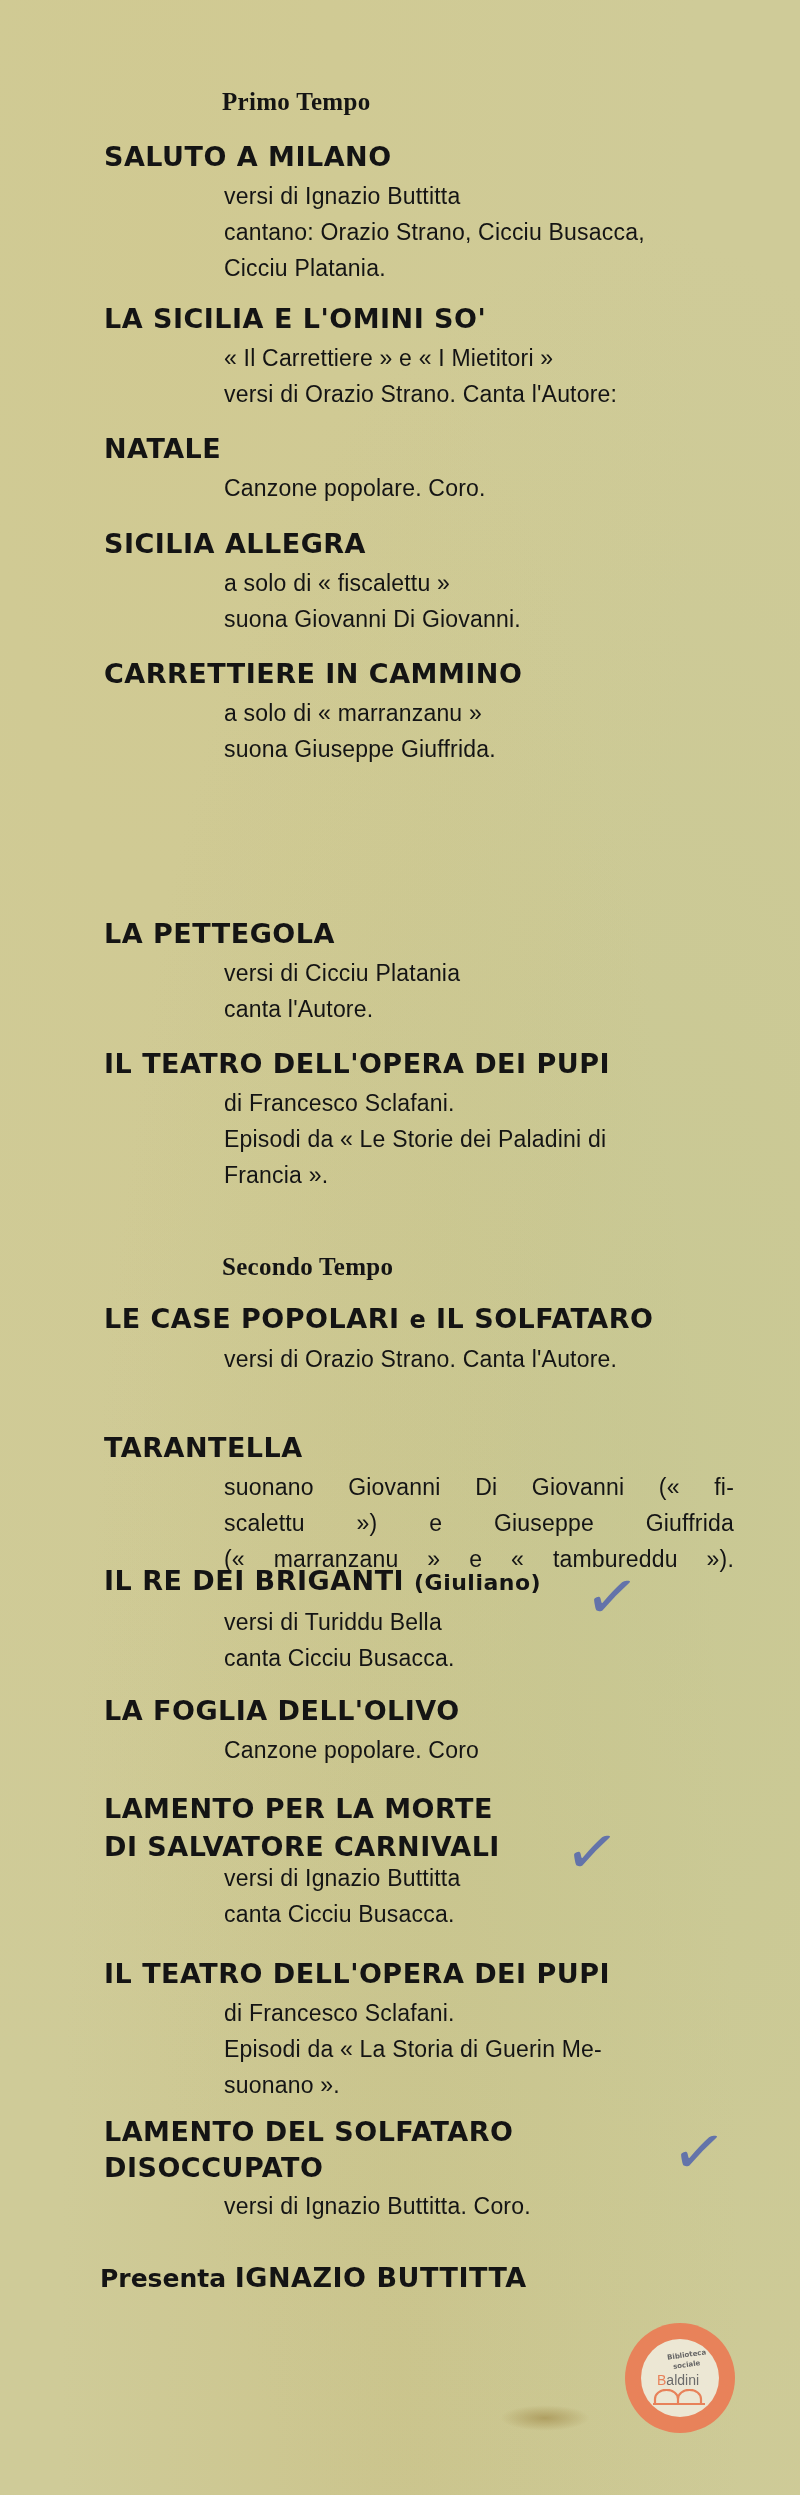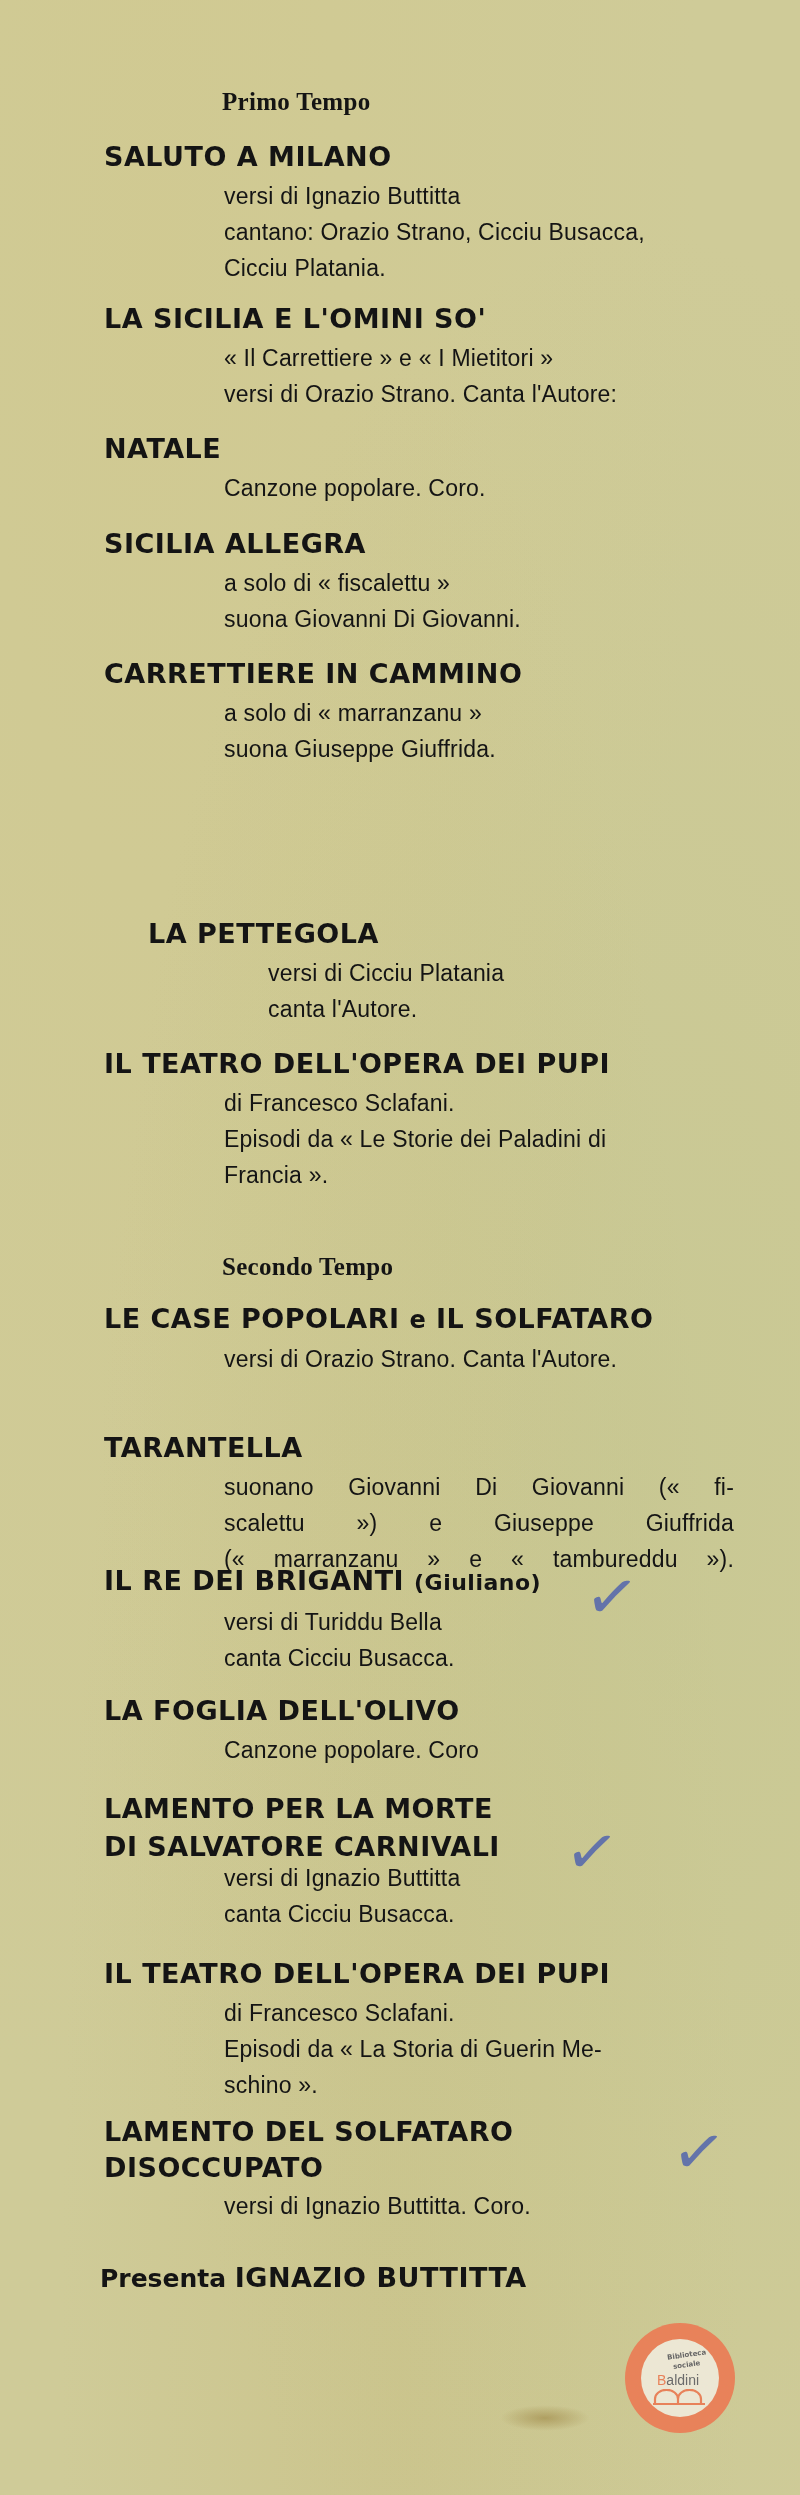--- a/index.html
+++ b/index.html
@@ -128,21 +128,21 @@
 
   <div class="item" style="top:655px;">
     <div class="item-title">CARRETTIERE IN CAMMINO</div>
     <div class="item-lines">
       <div class="item-line">a solo di « marranzanu »</div>
       <div class="item-line">suona Giuseppe Giuffrida.</div>
     </div>
   </div>
 
 
-  <div class="item" style="top:915px;margin-left:44px;">
+  <div class="item" style="top:915px;">
     <div class="item-title">LA PETTEGOLA</div>
     <div class="item-lines">
       <div class="item-line">versi di Cicciu Platania</div>
       <div class="item-line">canta l'Autore.</div>
     </div>
   </div>
 
   <div class="item" style="top:1045px;">
     <div class="item-title">IL TEATRO DELL'OPERA DEI PUPI</div>
     <div class="item-lines">
@@ -199,21 +199,21 @@
       <div class="item-line">versi di Ignazio Buttitta</div>
       <div class="item-line">canta Cicciu Busacca.</div>
     </div>
   </div>
 
   <div class="item" style="top:1955px;">
     <div class="item-title">IL TEATRO DELL'OPERA DEI PUPI</div>
     <div class="item-lines">
       <div class="item-line">di Francesco Sclafani.</div>
       <div class="item-line">Episodi da « La Storia di Guerin Me-</div>
-      <div class="item-line">schino ».</div>
+      <div class="item-line">suonano ».</div>
     </div>
   </div>
 
   <div class="item" style="top:2114px;">
     <div class="item-title" style="line-height:36px;">LAMENTO DEL SOLFATARO</div>
     <div class="item-title" style="line-height:36px;">DISOCCUPATO</div>
     <div class="item-lines">
       <div class="item-line">versi di Ignazio Buttitta. Coro.</div>
     </div>
   </div>

